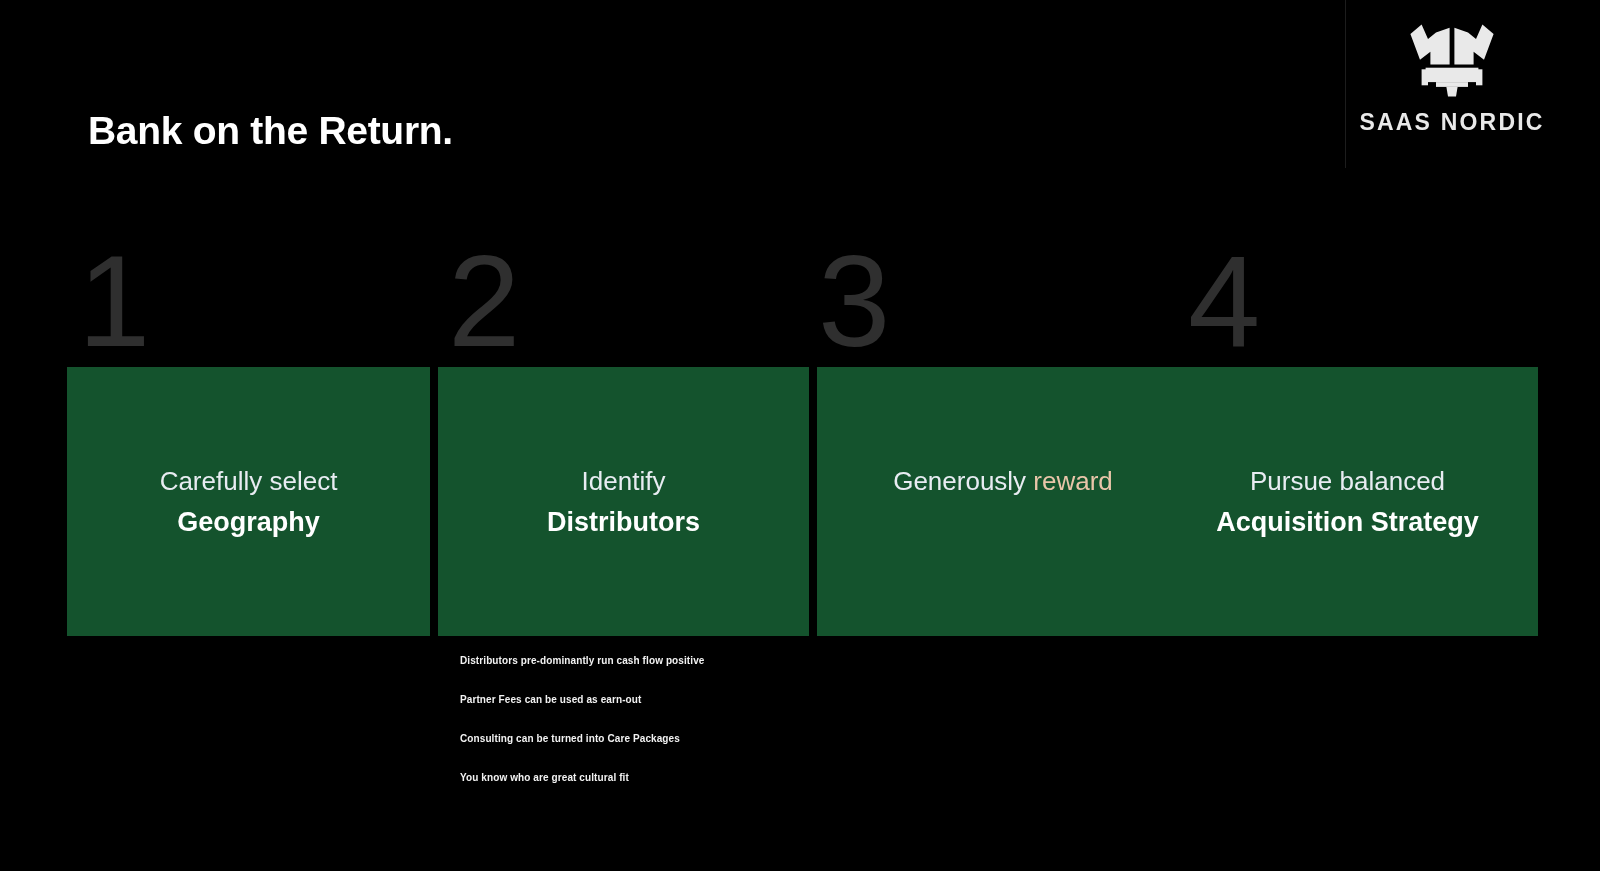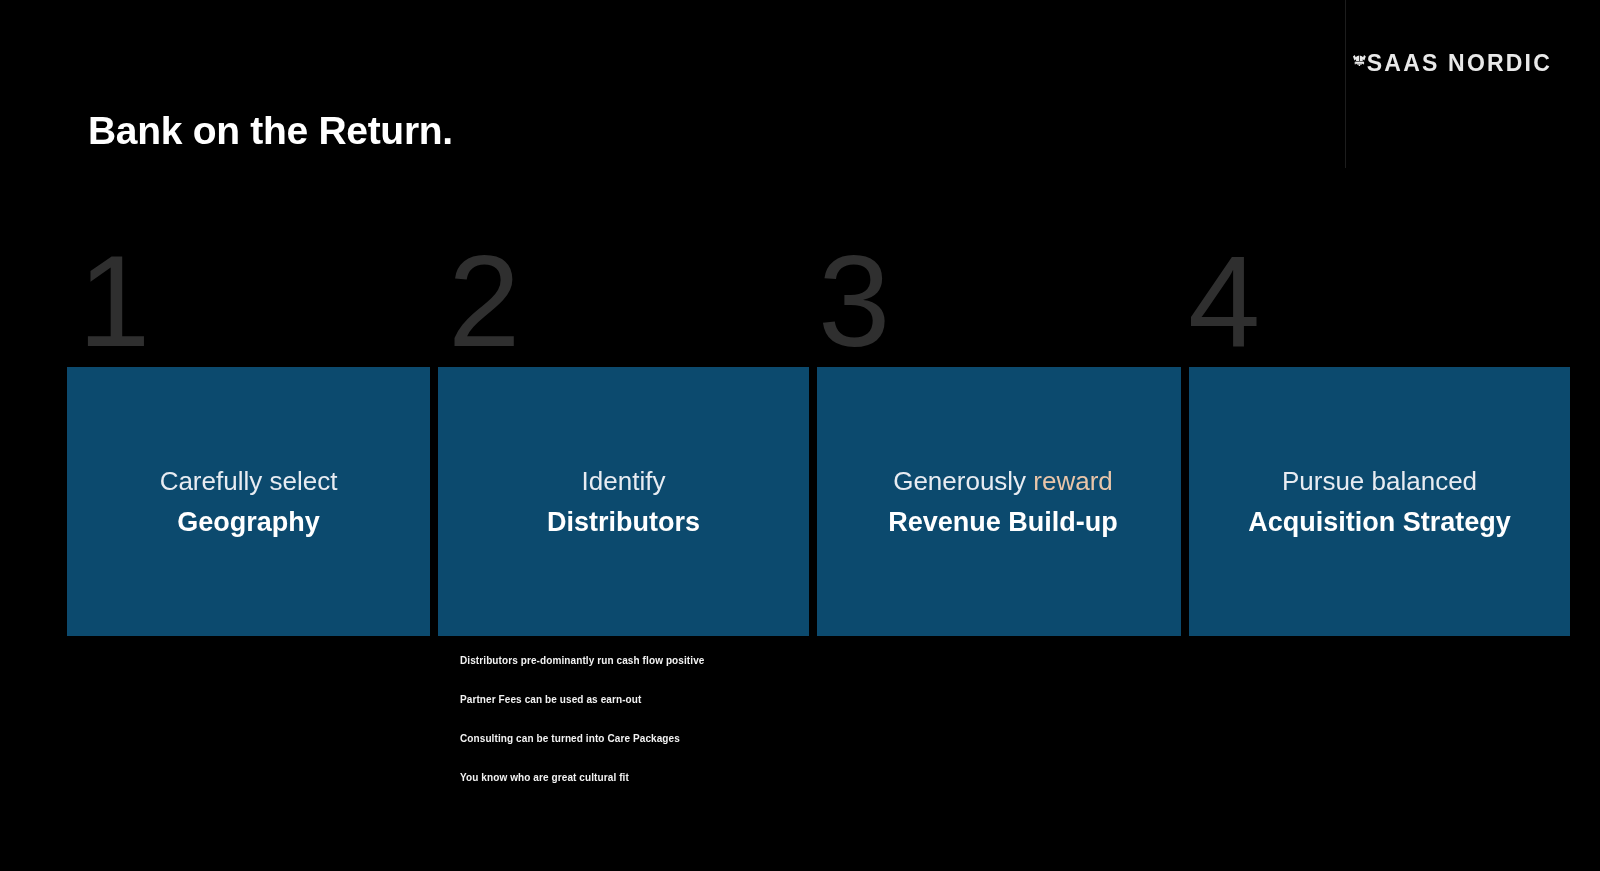--- a/index.html
+++ b/index.html
@@ -33,21 +33,21 @@
     width:1px; height:168px;
     background:#1d1d1d;
   }
 
   
   .brand {
     position:absolute;
     left:1352px; top:18px;
     width:200px;
     display:flex;
-    flex-direction:row;
+    flex-direction:column;
     align-items:center;
   }
   .brand-mark {
     width:96px; height:85px;
     display:block;
   }
   .brand-name {
     margin-top:6px;
     font-size:23px;
     font-weight:700;
@@ -74,21 +74,21 @@
 
   
   .cards {
     position:absolute;
     left:67px; top:367px;
     width:1503px; height:269px;
   }
   .card {
     position:absolute;
     top:0; height:269px;
-    background:#0c4a6e;
+    background:#14532d;
     display:flex;
     flex-direction:column;
     align-items:center;
     justify-content:flex-start;
   }
   .card-text {
     margin-top:98px;
     text-align:center;
     line-height:1.26;
     padding:0 12px;
@@ -169,25 +169,24 @@
     <div class="card" style="left:371px; width:371px;">
       <div class="card-text">
         <span class="card-line1"><span>Identify</span></span>
         <span class="card-line2">Distributors</span>
       </div>
     </div>
 
     <div class="card" style="left:750px; width:364px;padding-left:8px;">
       <div class="card-text">
         <span class="card-line1"><span>Generously </span><span class="accent">reward</span></span>
-        <span class="card-line2">Revenue Build-up</span>
-      </div>
-    </div>
-
-    <div class="card" style="left:1122px; width:381px;">
+      </div>
+    </div>
+
+    <div class="card" style="left:1090px; width:381px;">
       <div class="card-text">
         <span class="card-line1"><span>Pursue balanced</span></span>
         <span class="card-line2">Acquisition Strategy</span>
       </div>
     </div>
 
   </div>
 
   <div class="notes">
     <div class="note-line">Distributors pre-dominantly run cash flow positive</div>

